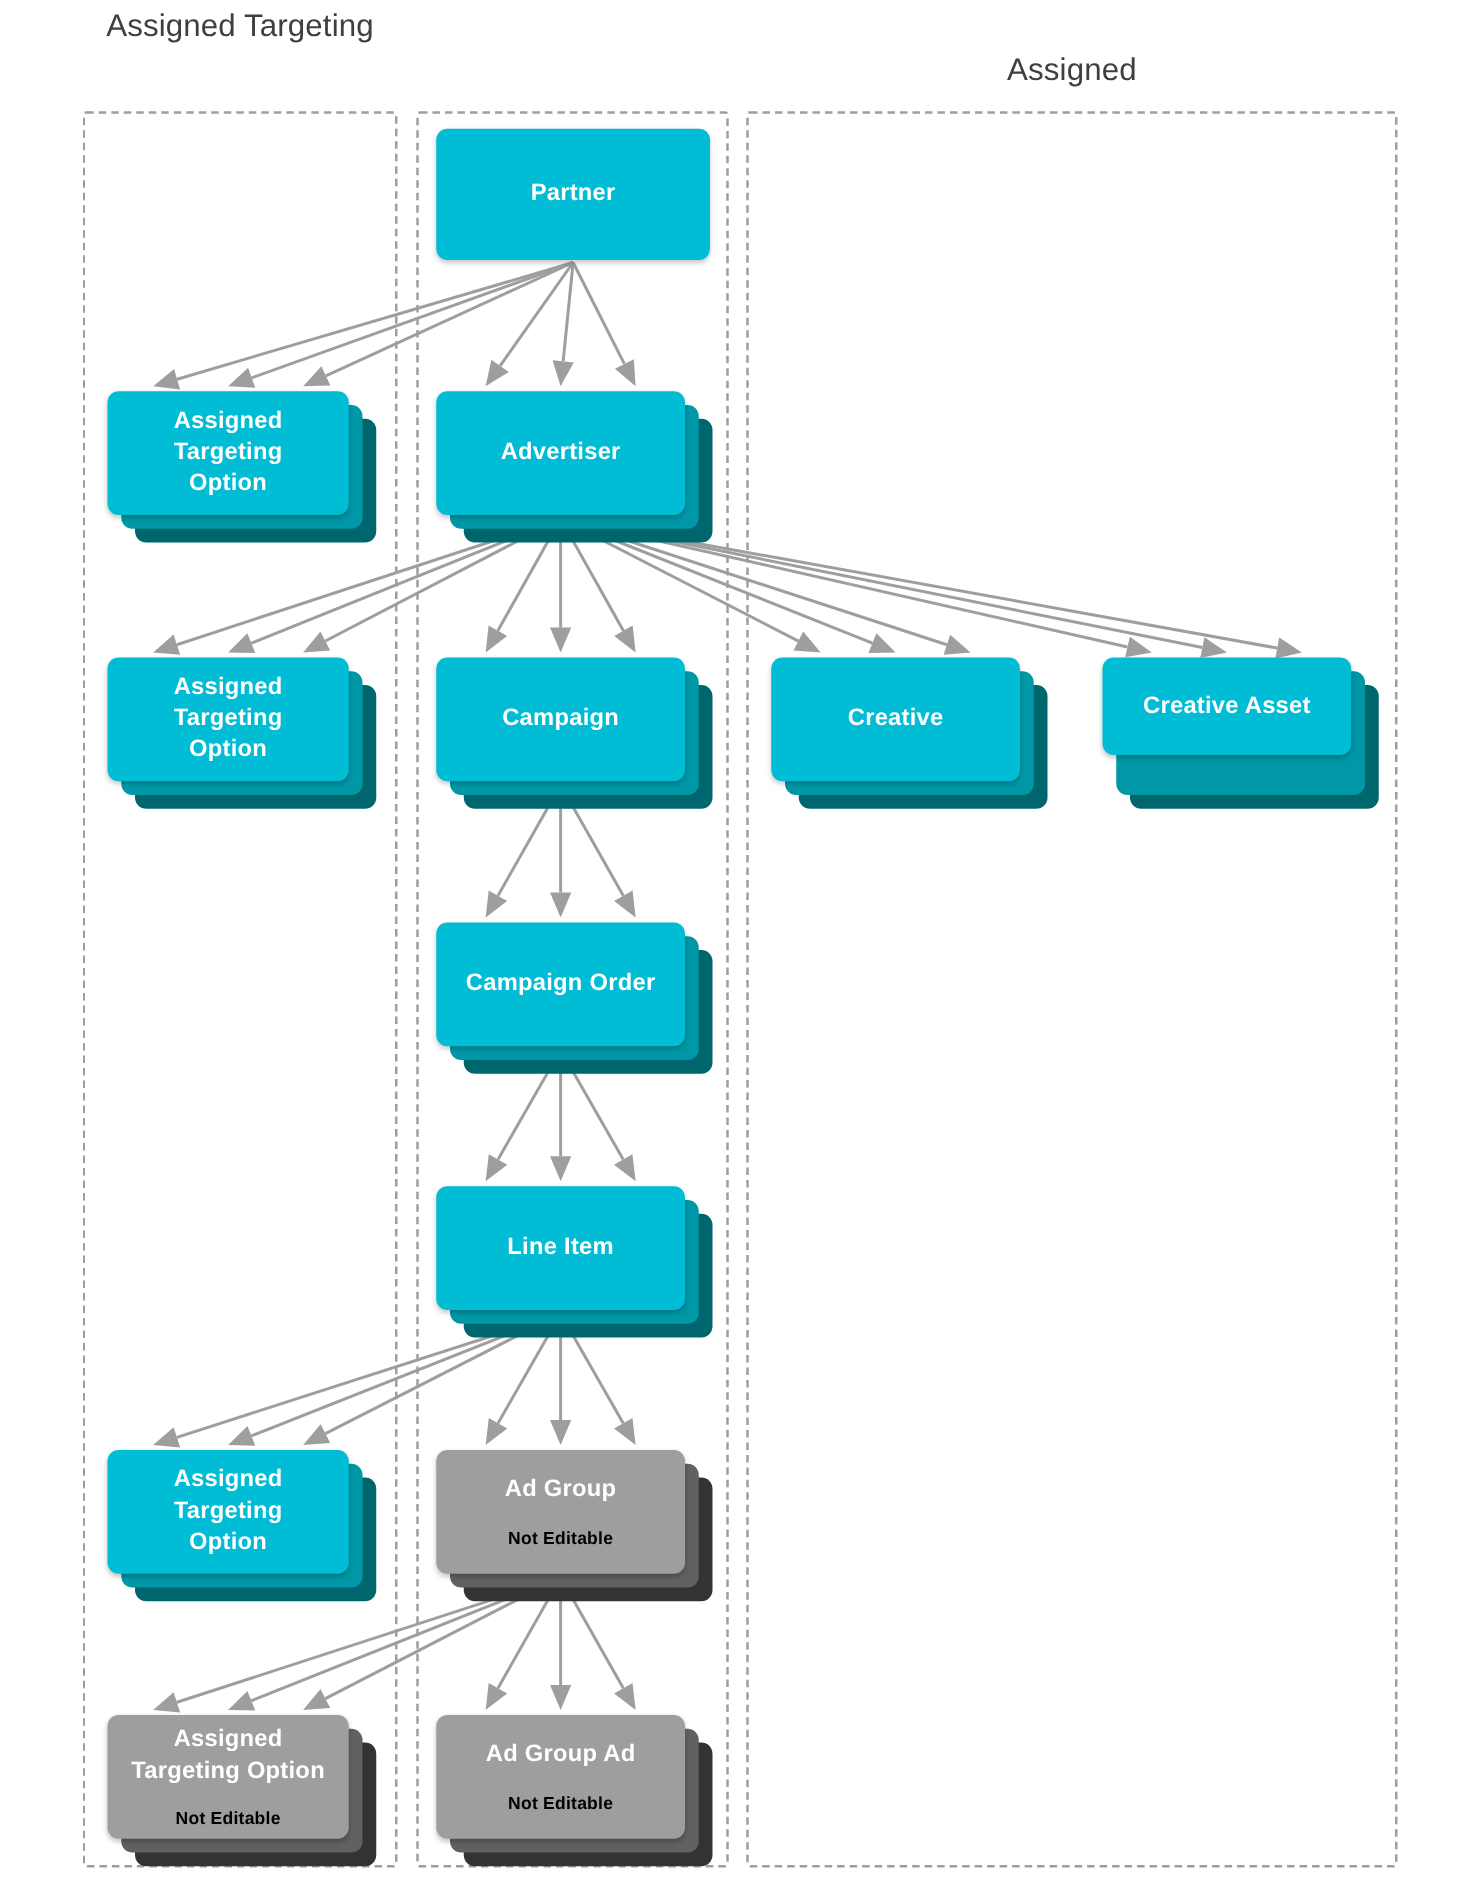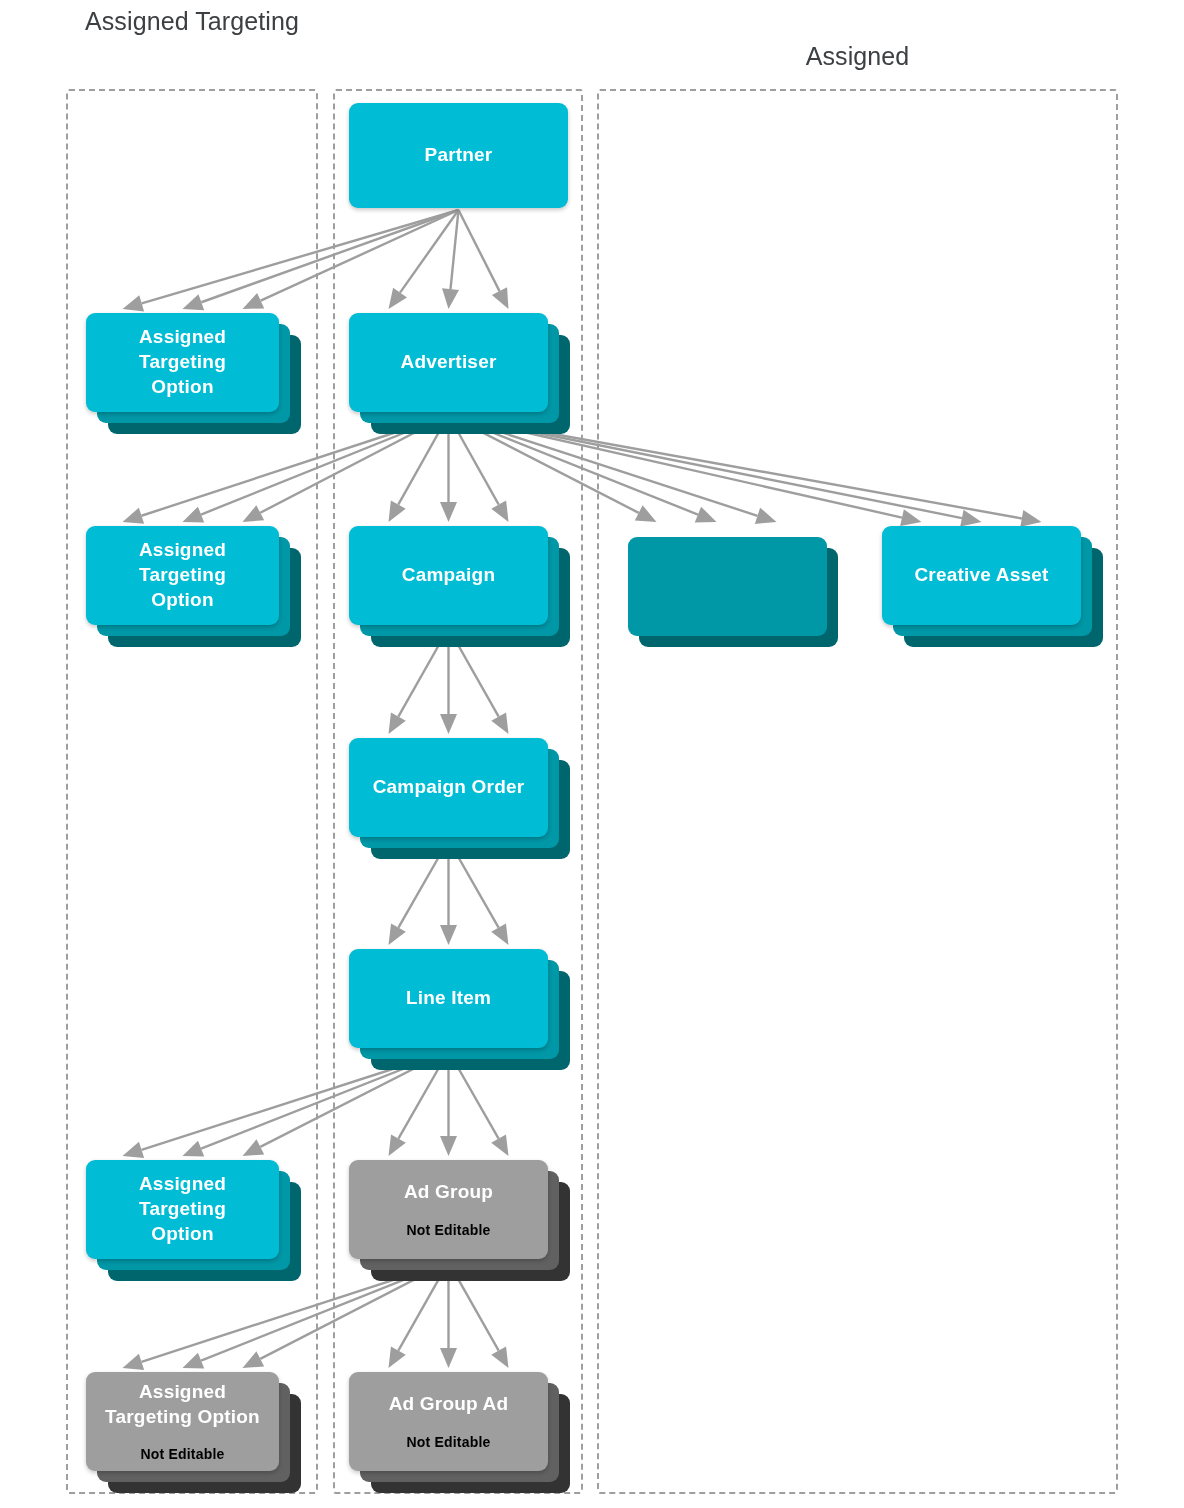--- a/index.html
+++ b/index.html
@@ -271,25 +271,30 @@
         <div class="card layer-mid" style="left: 11px; top: 11px; width: 199px; height: 99px;"></div>
         <div class="card layer-front" style="left: 0px; top: 0px; width: 199px; height: 99px;">
           <div class="card-body">
             <div class="node-label">Campaign</div>
           </div>
         </div>
       </div>
       <div class="node cyan" style="left: 617px; top: 526px; width: 221px; height: 121px;">
         <div class="card layer-back" style="left: 22px; top: 22px; width: 199px; height: 99px;"></div>
         <div class="card layer-mid" style="left: 11px; top: 11px; width: 199px; height: 99px;"></div>
+        <div class="card layer-front" style="left: 0px; top: 0px; width: 199px; height: 99px;">
+          <div class="card-body">
+            <div class="node-label">Creative</div>
+          </div>
+        </div>
       </div>
       <div class="node cyan" style="left: 882px; top: 526px; width: 221px; height: 121px;">
         <div class="card layer-back" style="left: 22px; top: 22px; width: 199px; height: 99px;"></div>
         <div class="card layer-mid" style="left: 11px; top: 11px; width: 199px; height: 99px;"></div>
-        <div class="card layer-front" style="left: 0px; top: 0px; width: 199px; height: 99px;">
+        <div class="card layer-front" style="left: 0px; top: 0px; width: 199px; height: 78px;">
           <div class="card-body">
             <div class="node-label">Creative Asset</div>
           </div>
         </div>
       </div>
       <div class="node cyan" style="left: 349px; top: 738px; width: 221px; height: 121px;">
         <div class="card layer-back" style="left: 22px; top: 22px; width: 199px; height: 99px;"></div>
         <div class="card layer-mid" style="left: 11px; top: 11px; width: 199px; height: 99px;"></div>
         <div class="card layer-front" style="left: 0px; top: 0px; width: 199px; height: 99px;">
           <div class="card-body">

